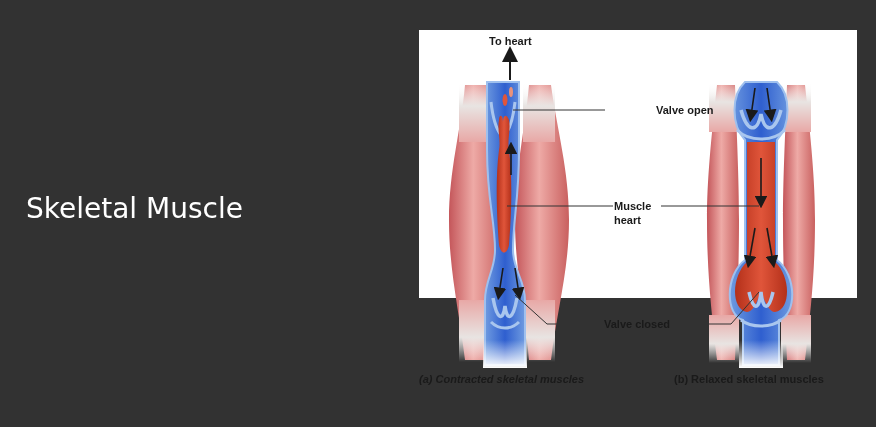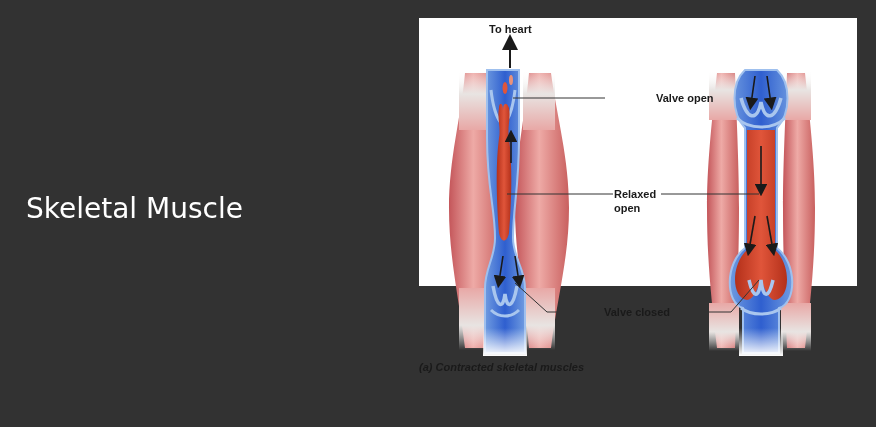--- a/index.html
+++ b/index.html
@@ -1,18 +1,18 @@
 <!DOCTYPE html>
 <html><head>
 <meta charset="utf-8">
 <style>
   html, body { margin:0; padding:0; }
   body { width:876px; height:427px; background:#323232; position:relative; overflow:hidden; font-family:"DejaVu Sans", sans-serif; }
   .slide-title { position:absolute; left:26px; top:192px; color:#ffffff; font-family:"DejaVu Sans", sans-serif; font-size:28px; letter-spacing:0px; }
-  .figure { position:absolute; left:419px; top:18px; width:438px; height:268px; background:#ffffff; }
+  .figure { position:absolute; left:419px; top:30px; width:438px; height:268px; background:#ffffff; }
   .figure svg { position:absolute; left:0; top:0; }
   .lbl { position:absolute; font-family:"Liberation Sans", sans-serif; font-weight:bold; font-size:11px; color:#1a1a1a; white-space:nowrap; line-height:13px; }
 </style>
 </head>
 <body>
 
 <div class="slide-title">Skeletal Muscle</div>
 
 <div class="figure">
   <svg width="438" height="366" viewBox="0 0 438 366">
@@ -104,17 +104,18 @@
 
     <line x1="94" y1="80" x2="186" y2="80" stroke="#333" stroke-width="1"></line>
     <line x1="88" y1="176" x2="194" y2="176" stroke="#333" stroke-width="1"></line>
     <line x1="242" y1="176" x2="340" y2="176" stroke="#333" stroke-width="1"></line>
     <polyline points="96,265 128,294 184,294" stroke="#333" stroke-width="1" fill="none"></polyline>
     <polyline points="262,294 312,294 340,262" stroke="#333" stroke-width="1" fill="none"></polyline>
   </svg>
 
   <div class="lbl" style="left:70px;top:5px;">To heart</div>
   <div class="lbl" style="left:189px;top:74px;margin-left:48px;">Valve open</div>
-  <div class="lbl" style="left:195px;top:170px;">Relaxed</div>
-  <div class="lbl" style="left:195px;top:184px;">open</div>
+  <div class="lbl" style="left:195px;top:170px;">Muscle</div>
+  <div class="lbl" style="left:195px;top:184px;">heart</div>
   <div class="lbl" style="left:185px;top:288px;">Valve closed</div>
   <div class="lbl" style="left:0px;top:343px;font-style:italic;">(a) Contracted skeletal muscles</div>
+  <div class="lbl" style="left:255px;top:343px;">(b) Relaxed skeletal muscles</div>
 </div>
 
 </body></html>

